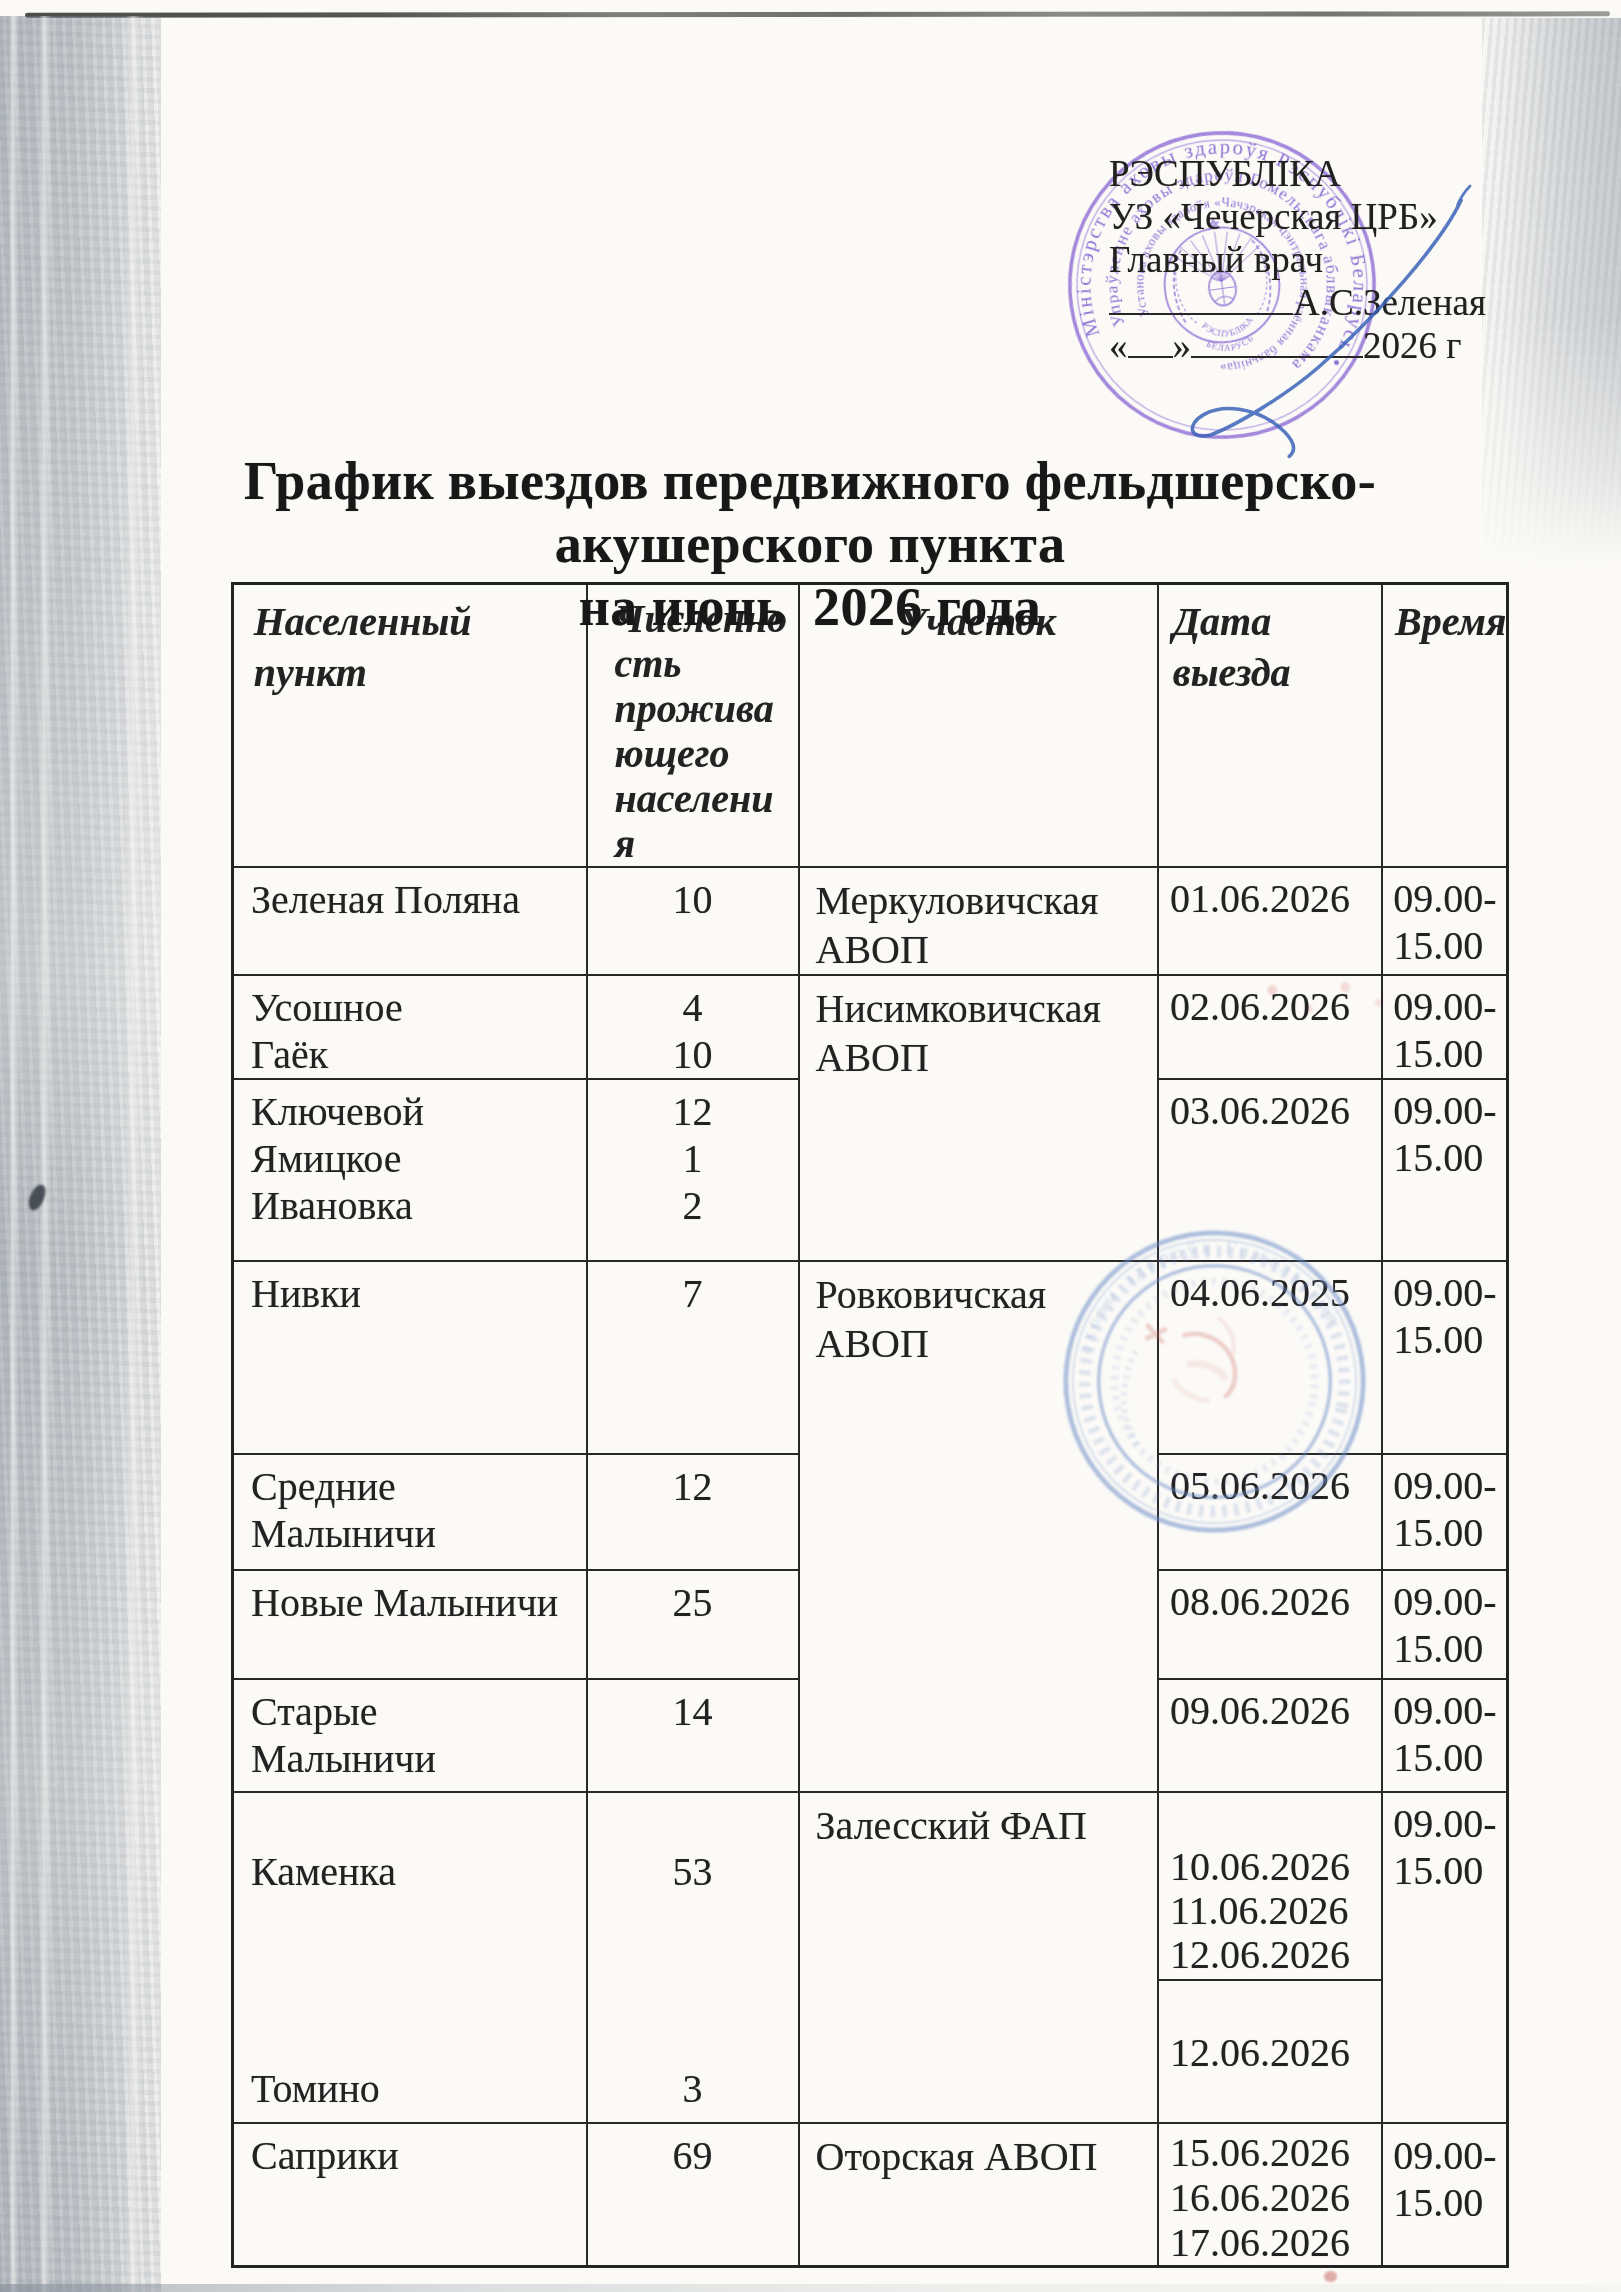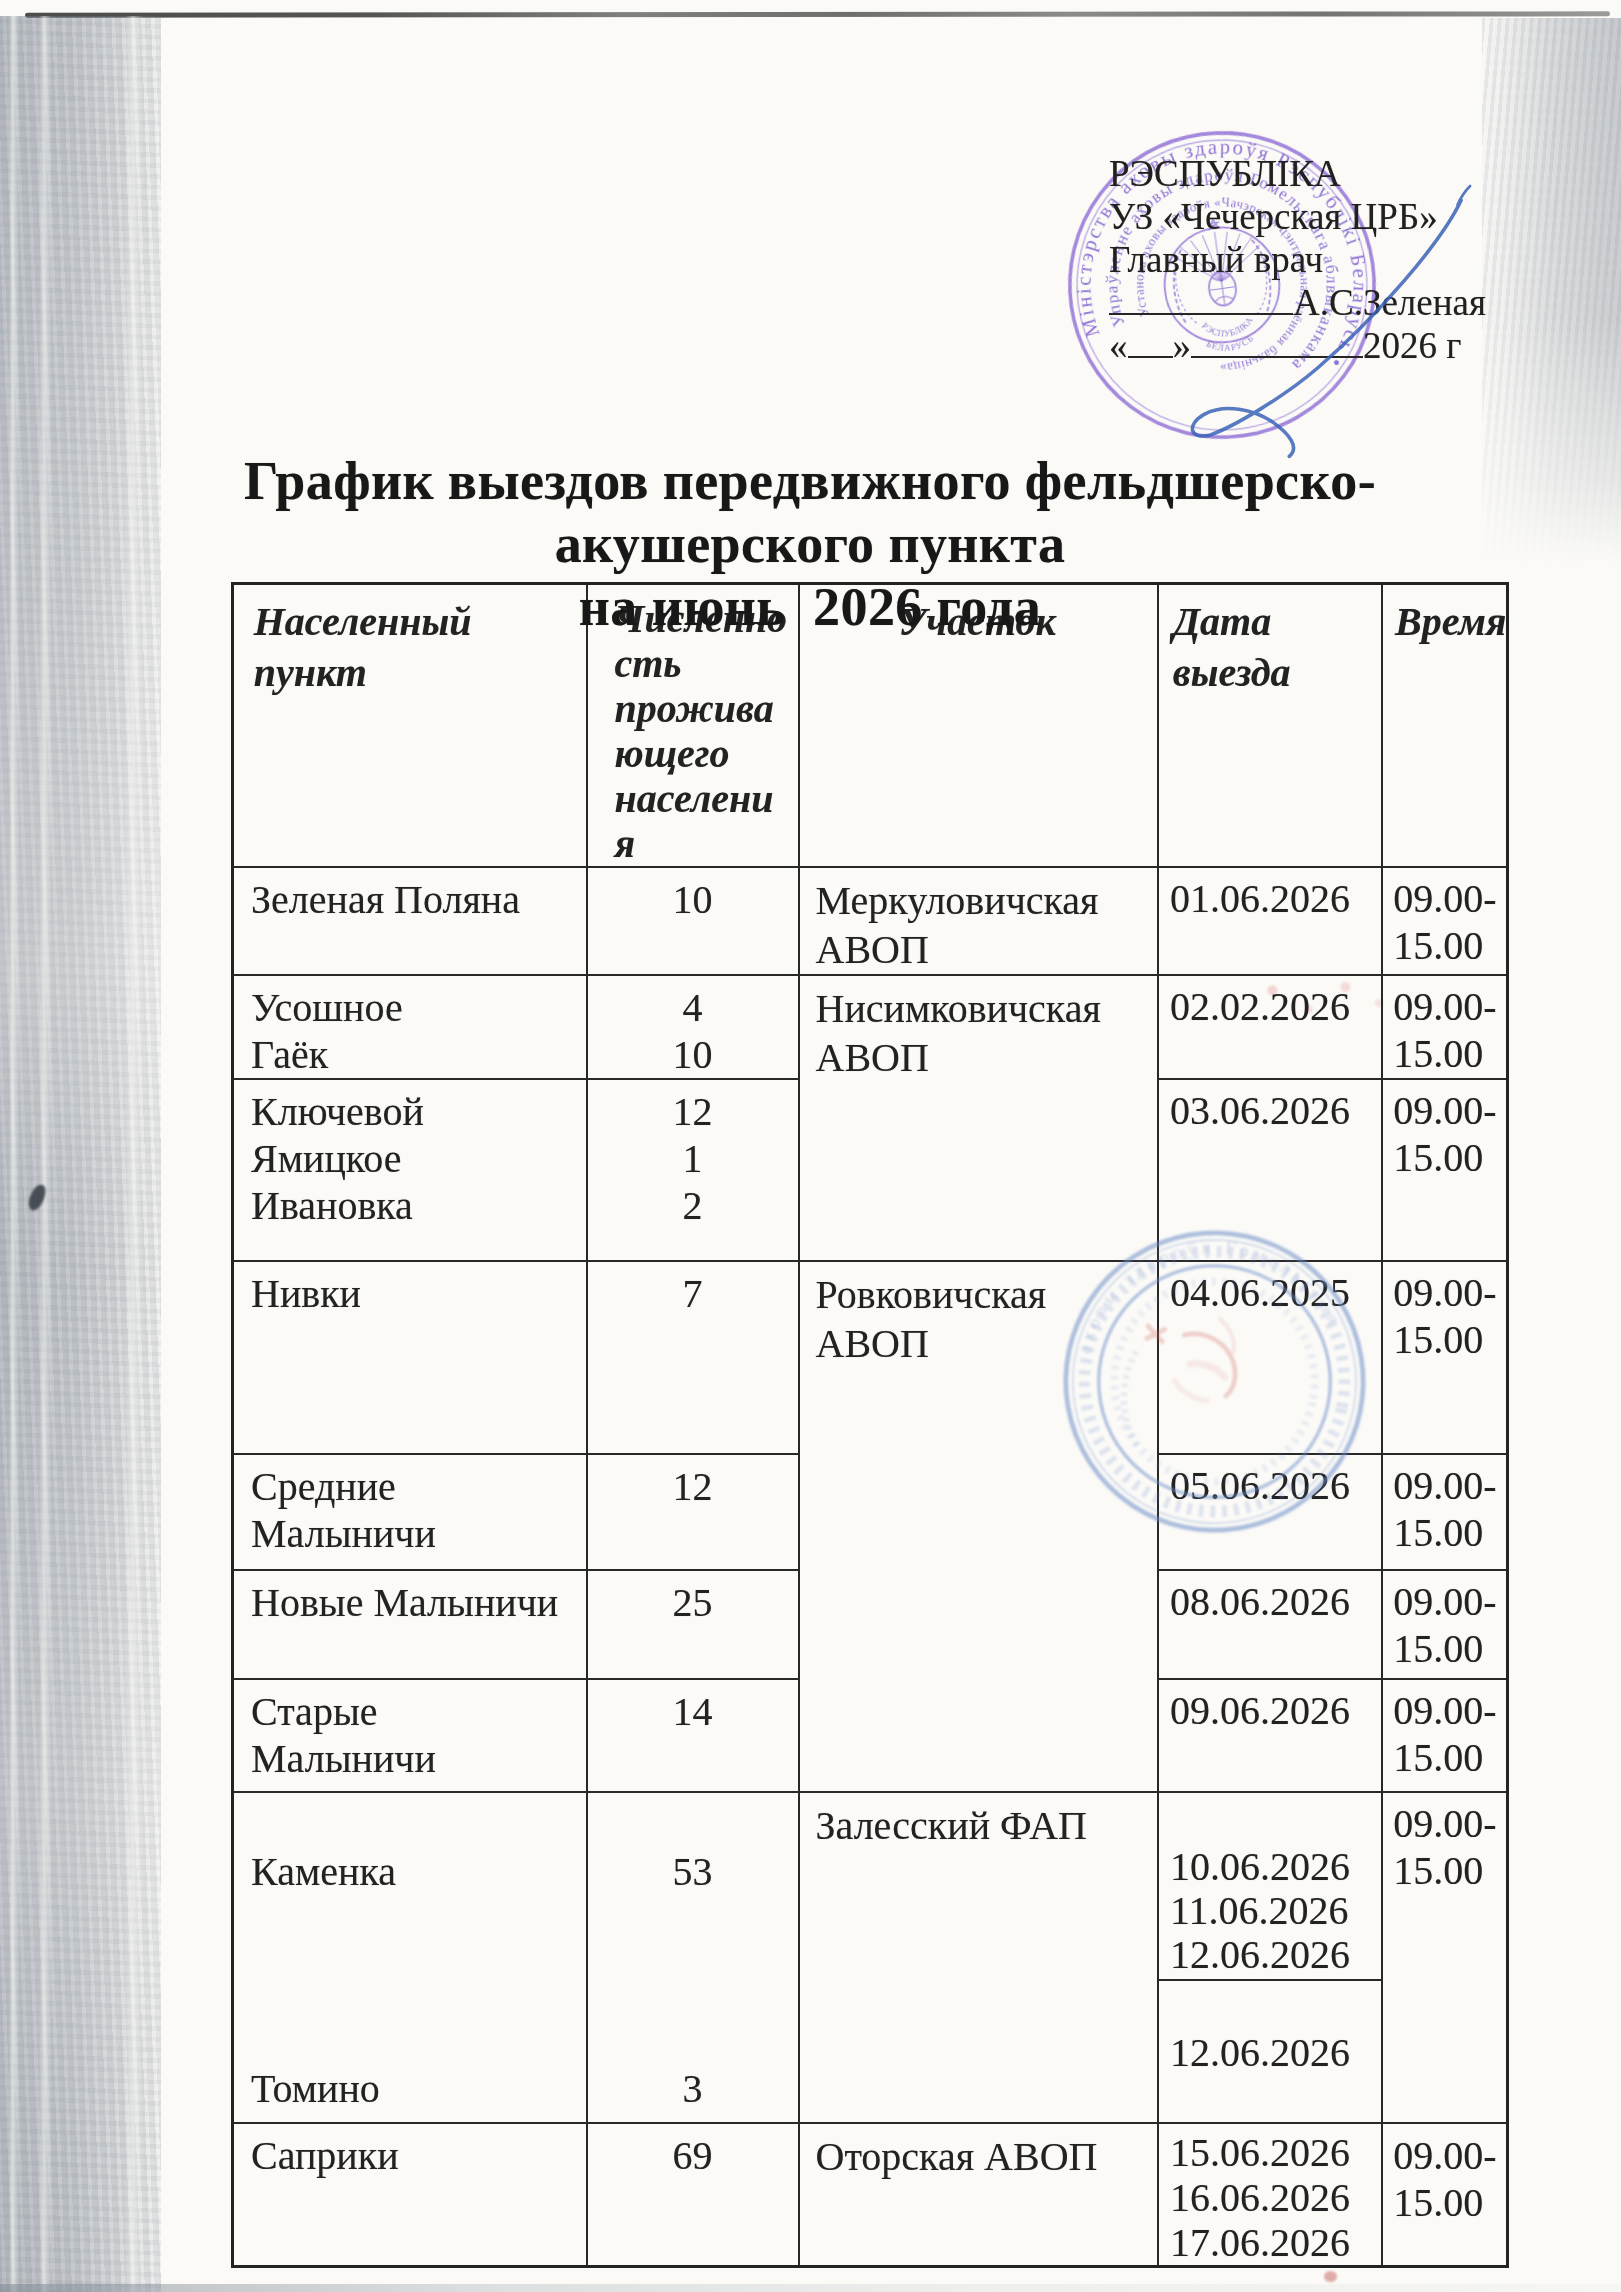--- a/index.html
+++ b/index.html
@@ -258,21 +258,21 @@
 15.00</td>
       </tr>
 
       <tr class="r2">
         <td class="c-name">Усошное
 Гаёк</td>
         <td class="c-pop">4
 10</td>
         <td class="c-district" rowspan="2">Нисимковичская
 АВОП</td>
-        <td class="c-dates">02.02.2026</td>
+        <td class="c-dates">02.06.2026</td>
         <td class="c-time">09.00-
 15.00</td>
       </tr>
 
       <tr class="r3">
         <td class="c-name">Ключевой
 Ямицкое
 Ивановка</td>
         <td class="c-pop">12
 1

